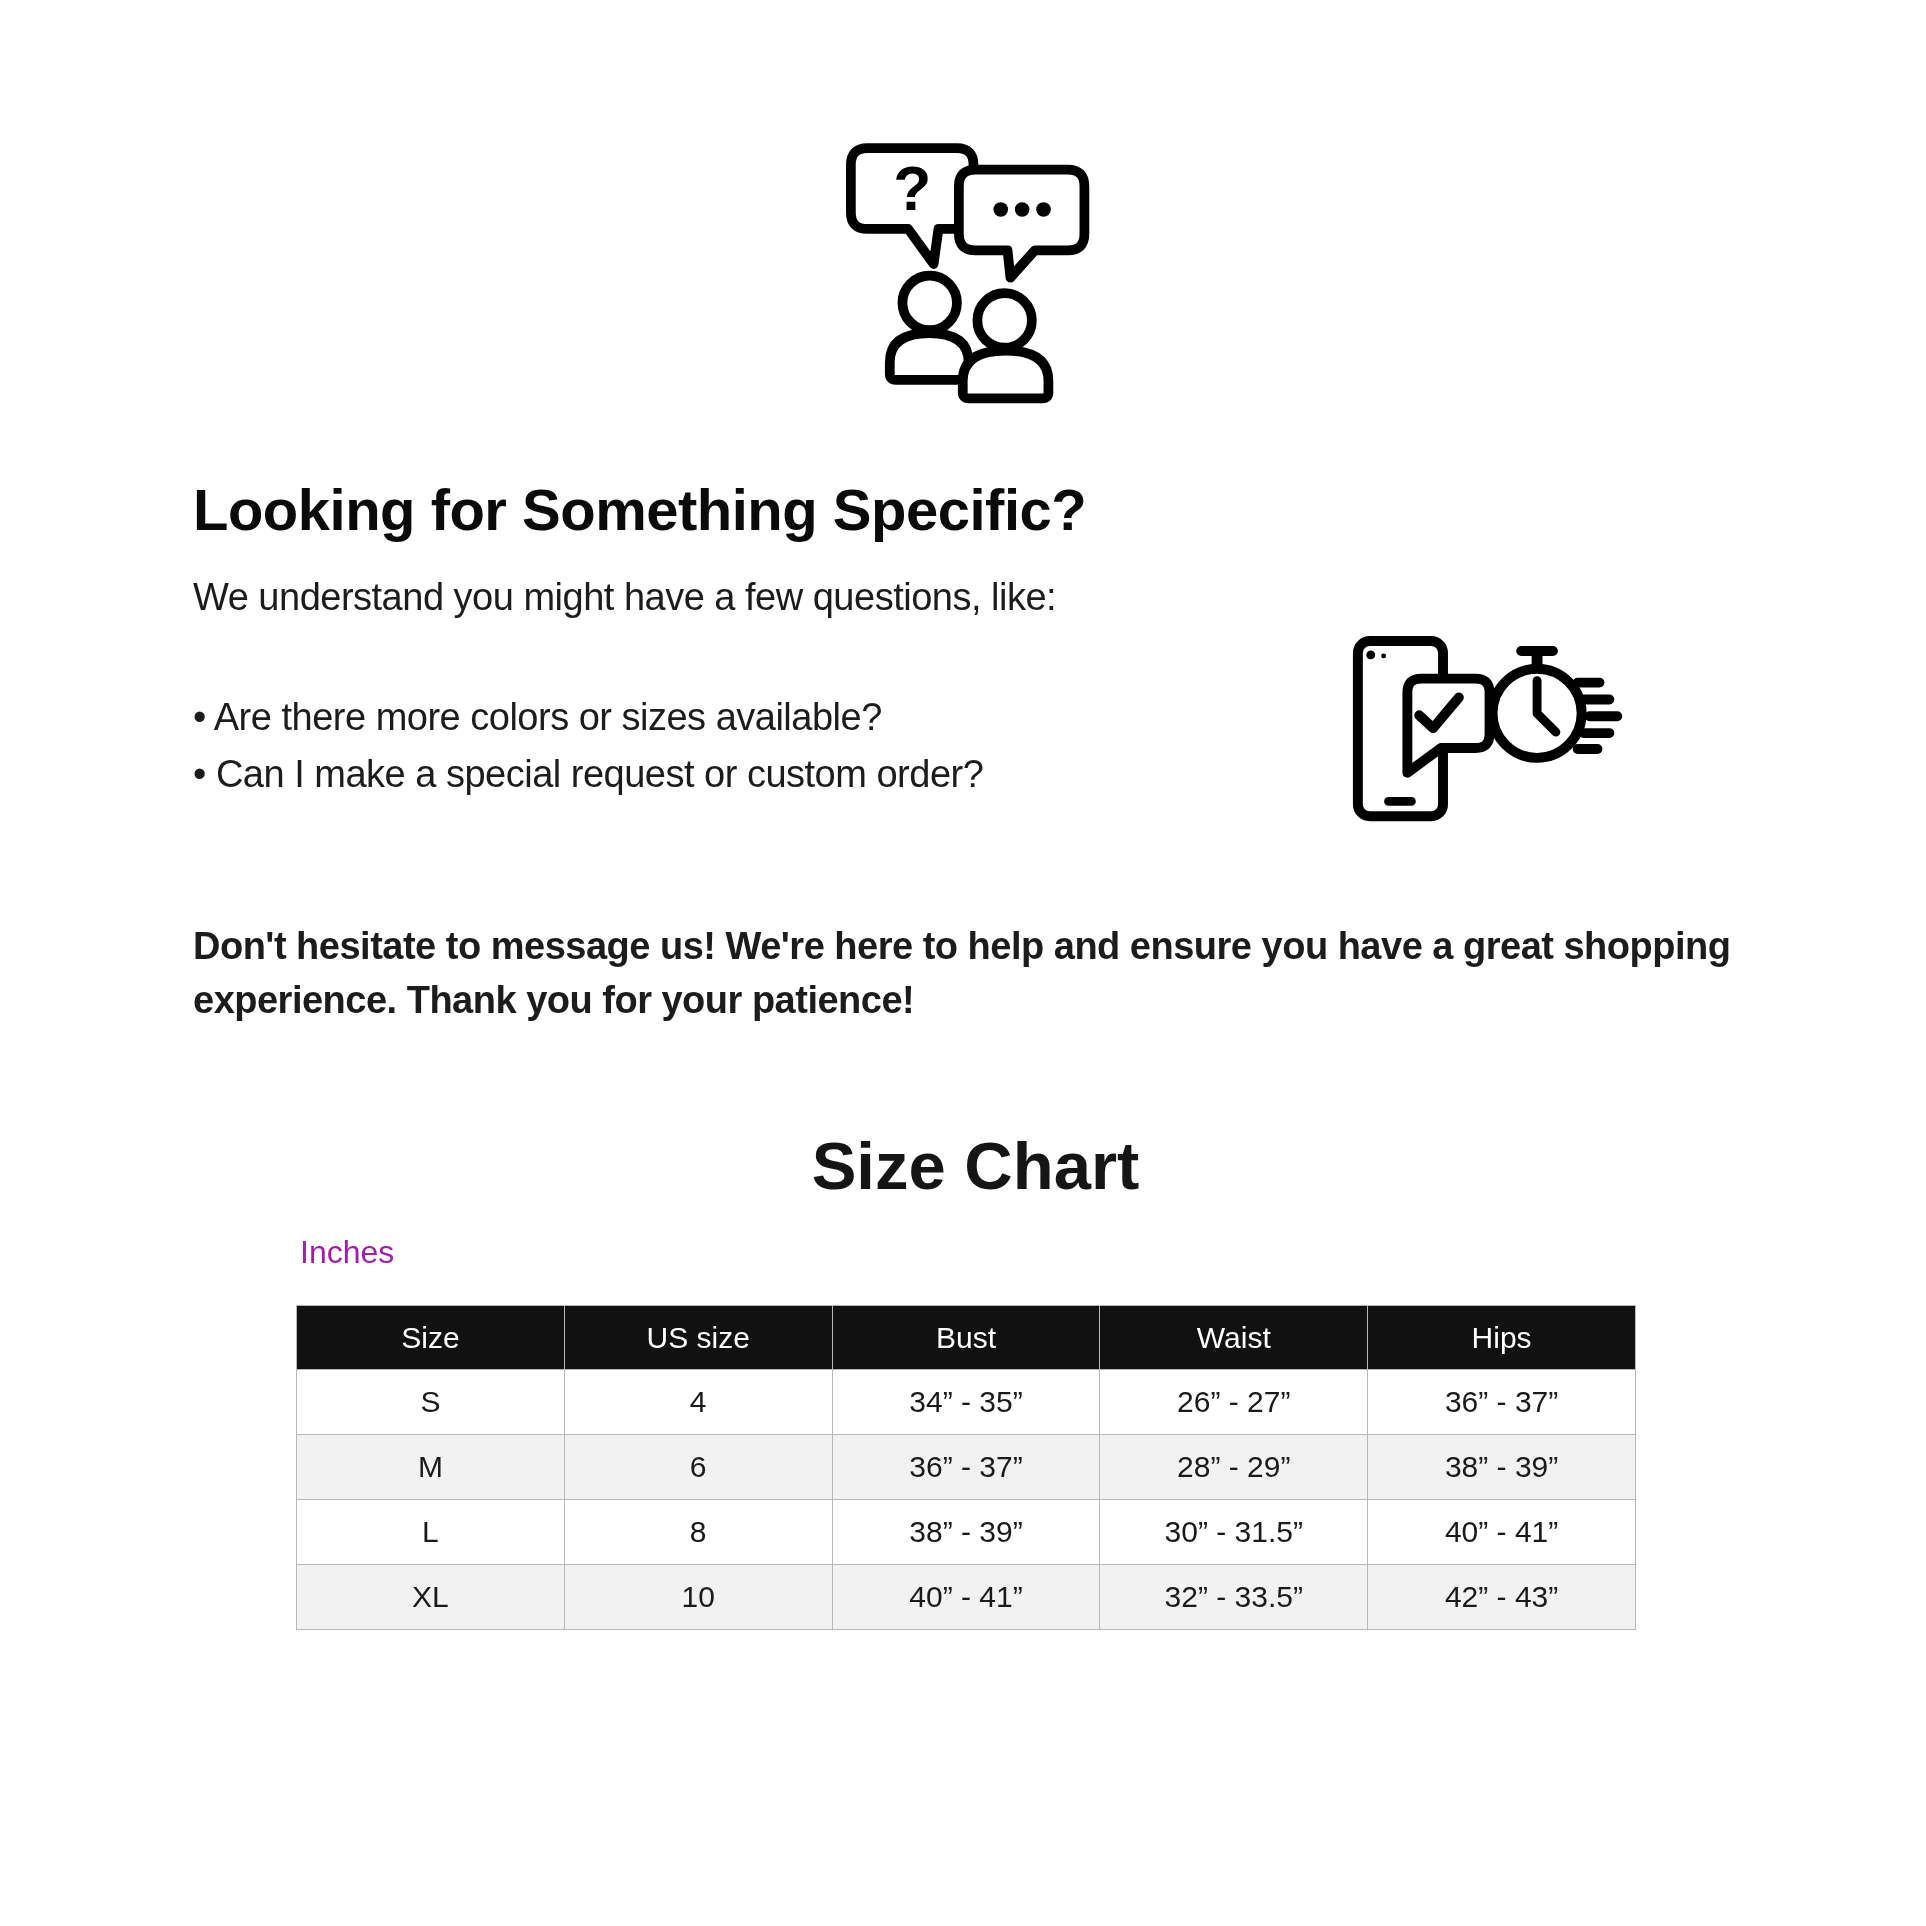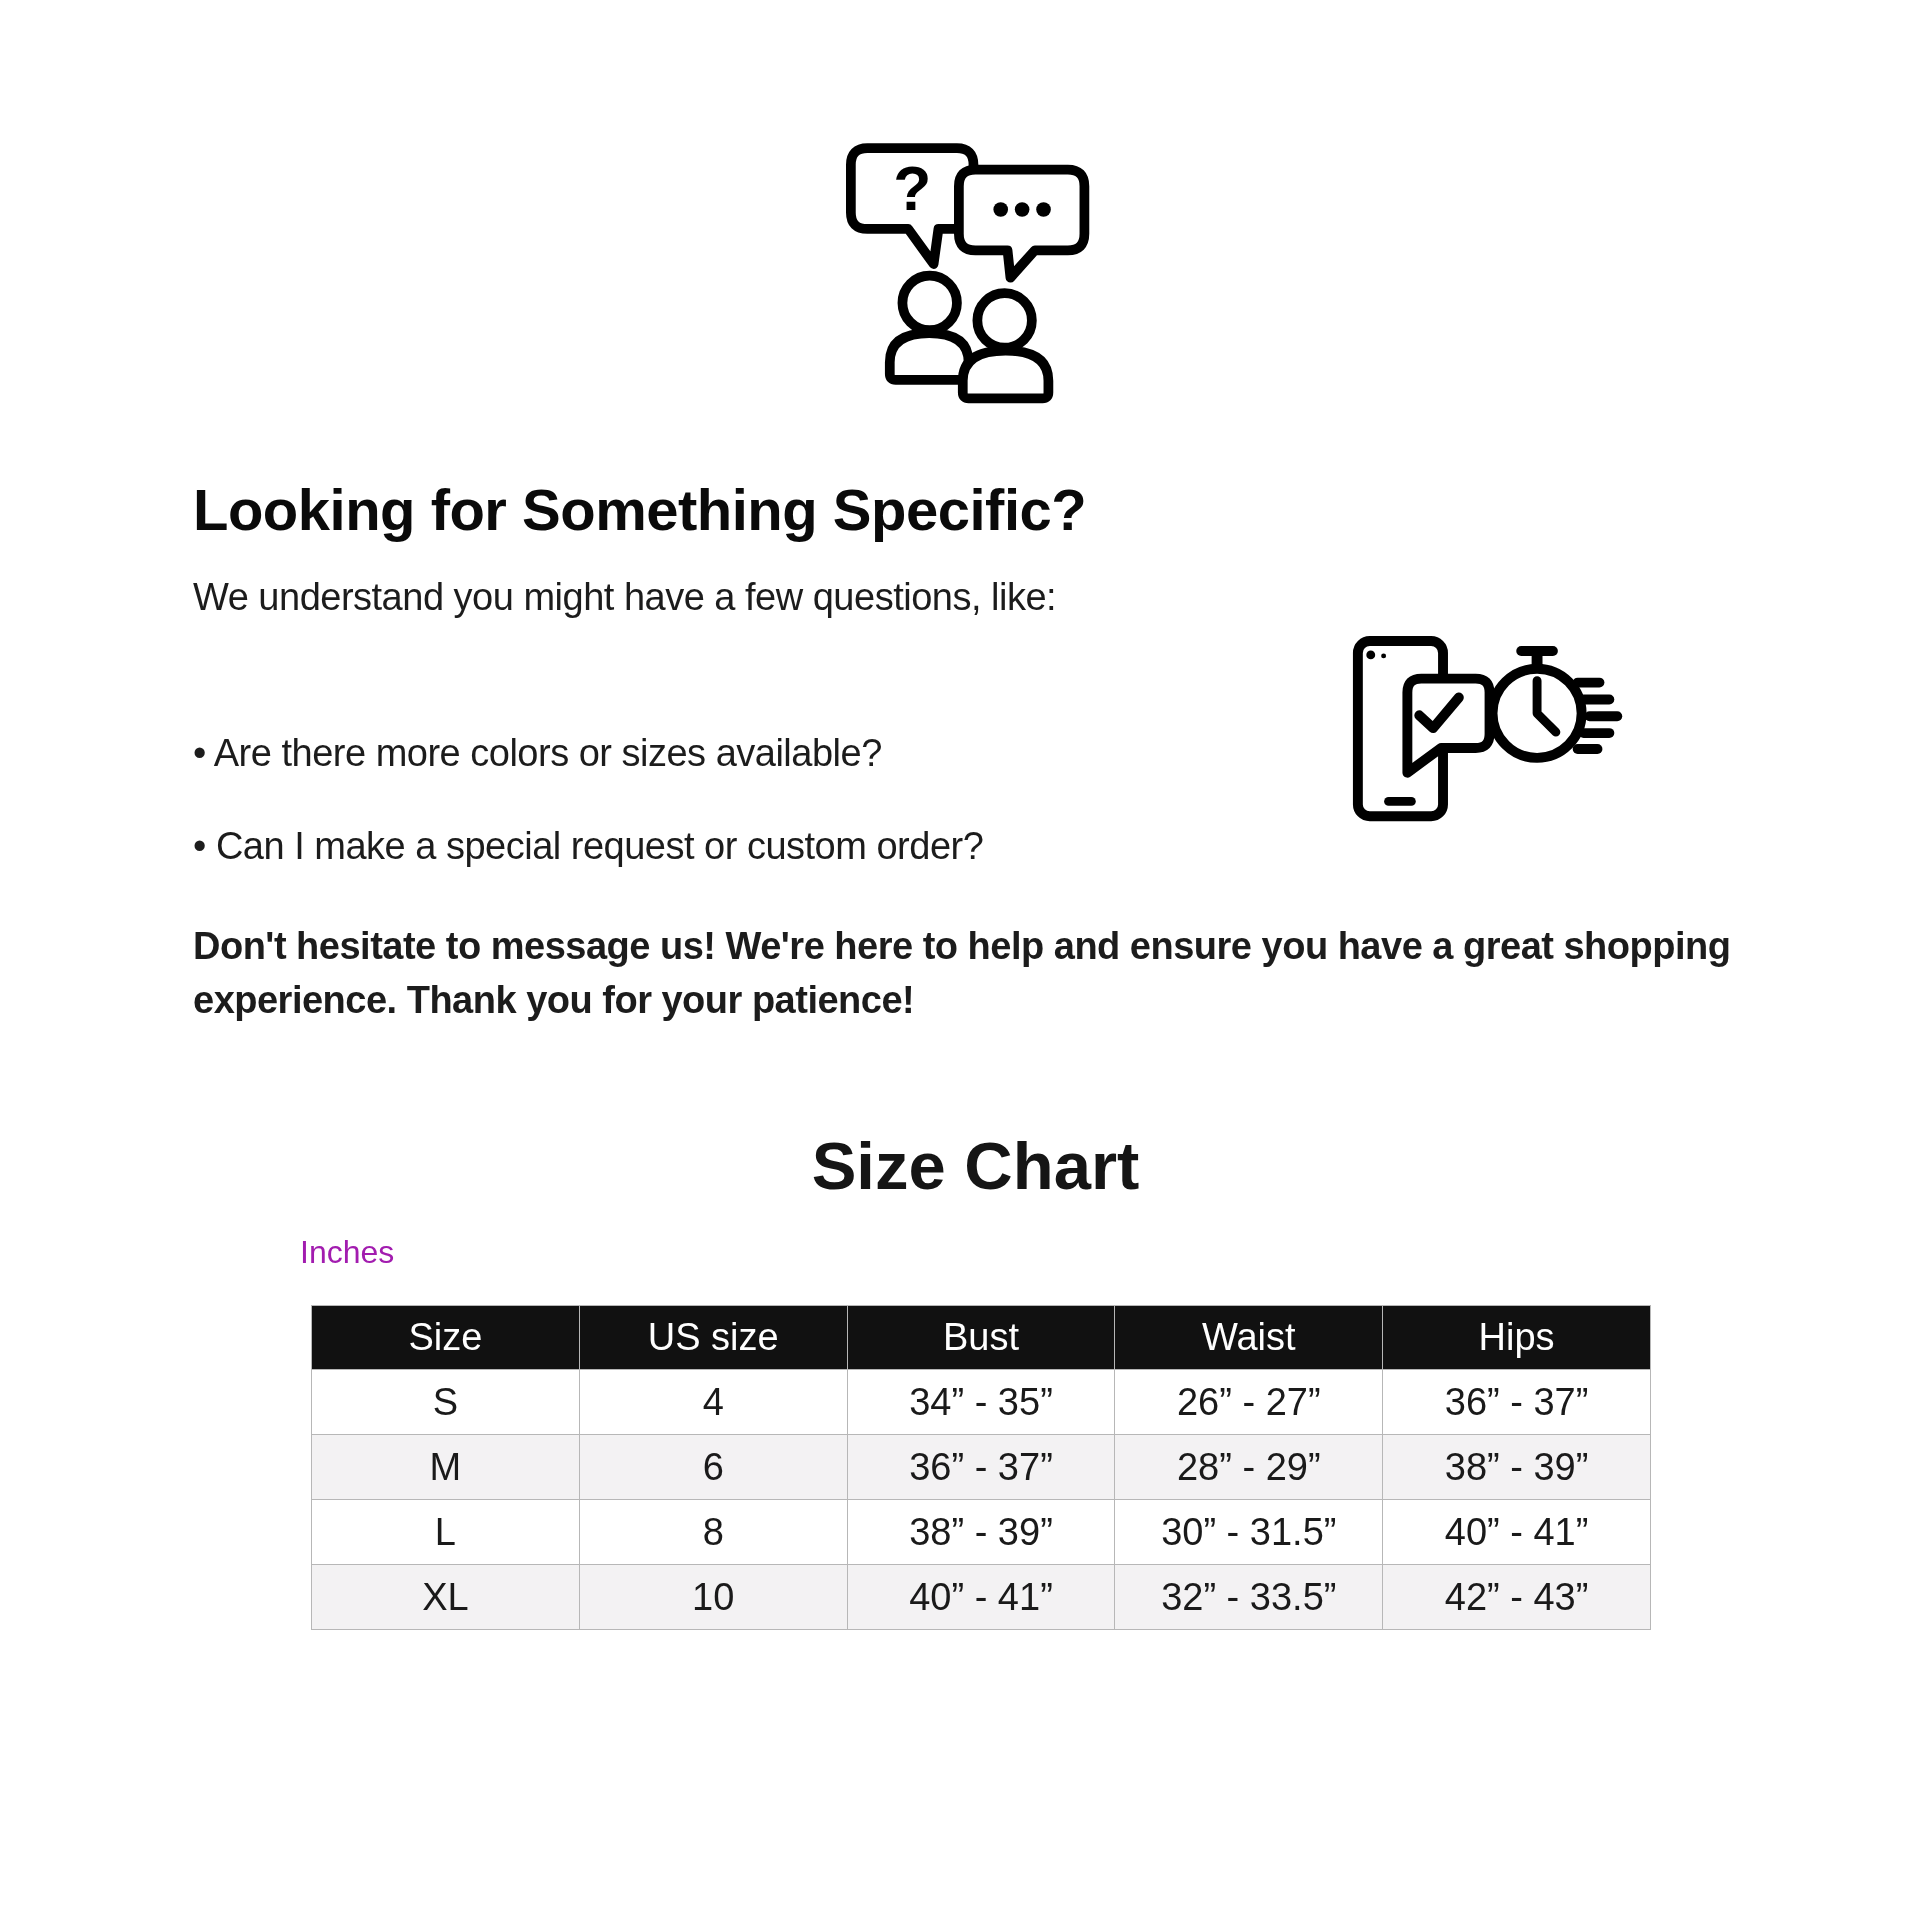--- a/index.html
+++ b/index.html
@@ -28,21 +28,21 @@
   
   .intro {
     left: 193px; top: 576px; width: 1634px;
     font-size: 38px; letter-spacing: -0.5px;
   }
 
   
   .questions { left: 193px; top: 689px; width: 1287px; }
   .question-item {
     font-size: 38px; letter-spacing: -0.5px;
-    line-height: 57px; white-space: nowrap; margin-top: 36px;
+    line-height: 57px; white-space: nowrap;
   }
   .question-item::before { content: "• "; }
 
   
   .reply-icon { left: 1346px; top: 636px; width: 297px; height: 213px; }
 
   
   .closing {
     left: 193px; top: 919px; width: 1663px;
     font-size: 38px; letter-spacing: -0.5px; line-height: 54px; font-weight: bold;
@@ -54,25 +54,25 @@
     text-align: center;
     font-size: 67px; font-weight: bold; color: #151515;
   }
   .unit-label {
     left: 300px; top: 1234px;
     font-size: 32px; color: #a21caf;
   }
 
   table.size-table {
     position: absolute;
-    left: 311px; top: 1305px;
+    left: 296px; top: 1305px;
     width: 1340px;
     border-collapse: collapse;
     table-layout: fixed;
-    font-size: 38px;
+    font-size: 30px;
     color: #1a1a1a;
   }
   .size-table th, .size-table td {
     border: 1px solid #b7b7b7;
     text-align: center;
     vertical-align: middle;
     font-weight: normal;
     padding: 0;
   }
   .size-table thead th {

